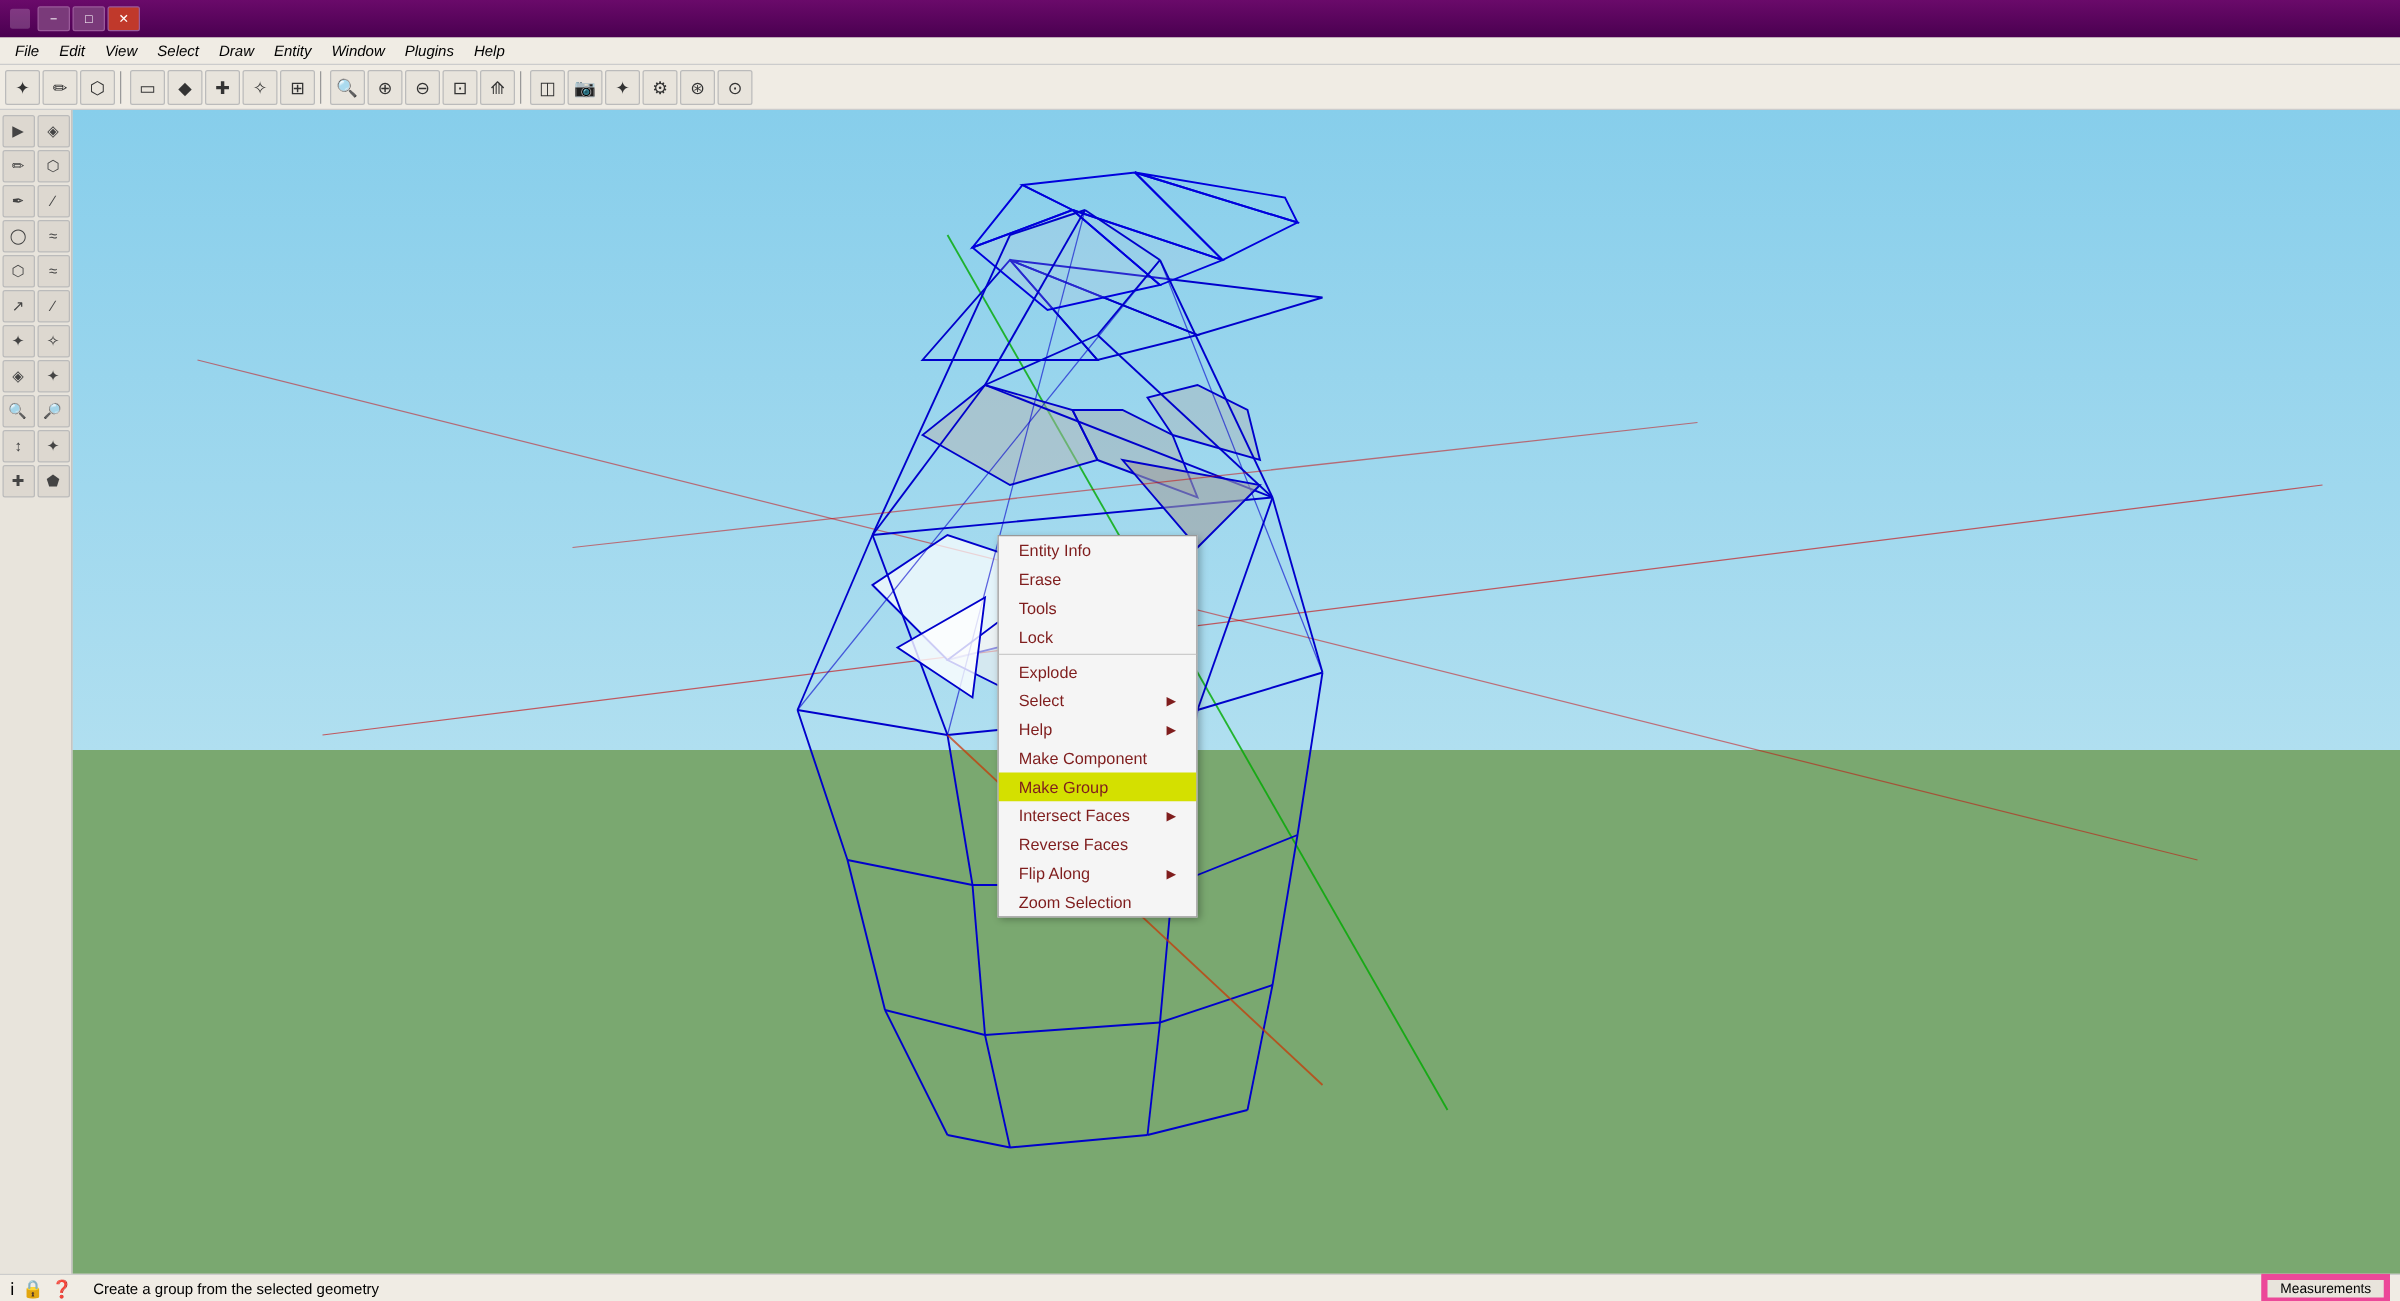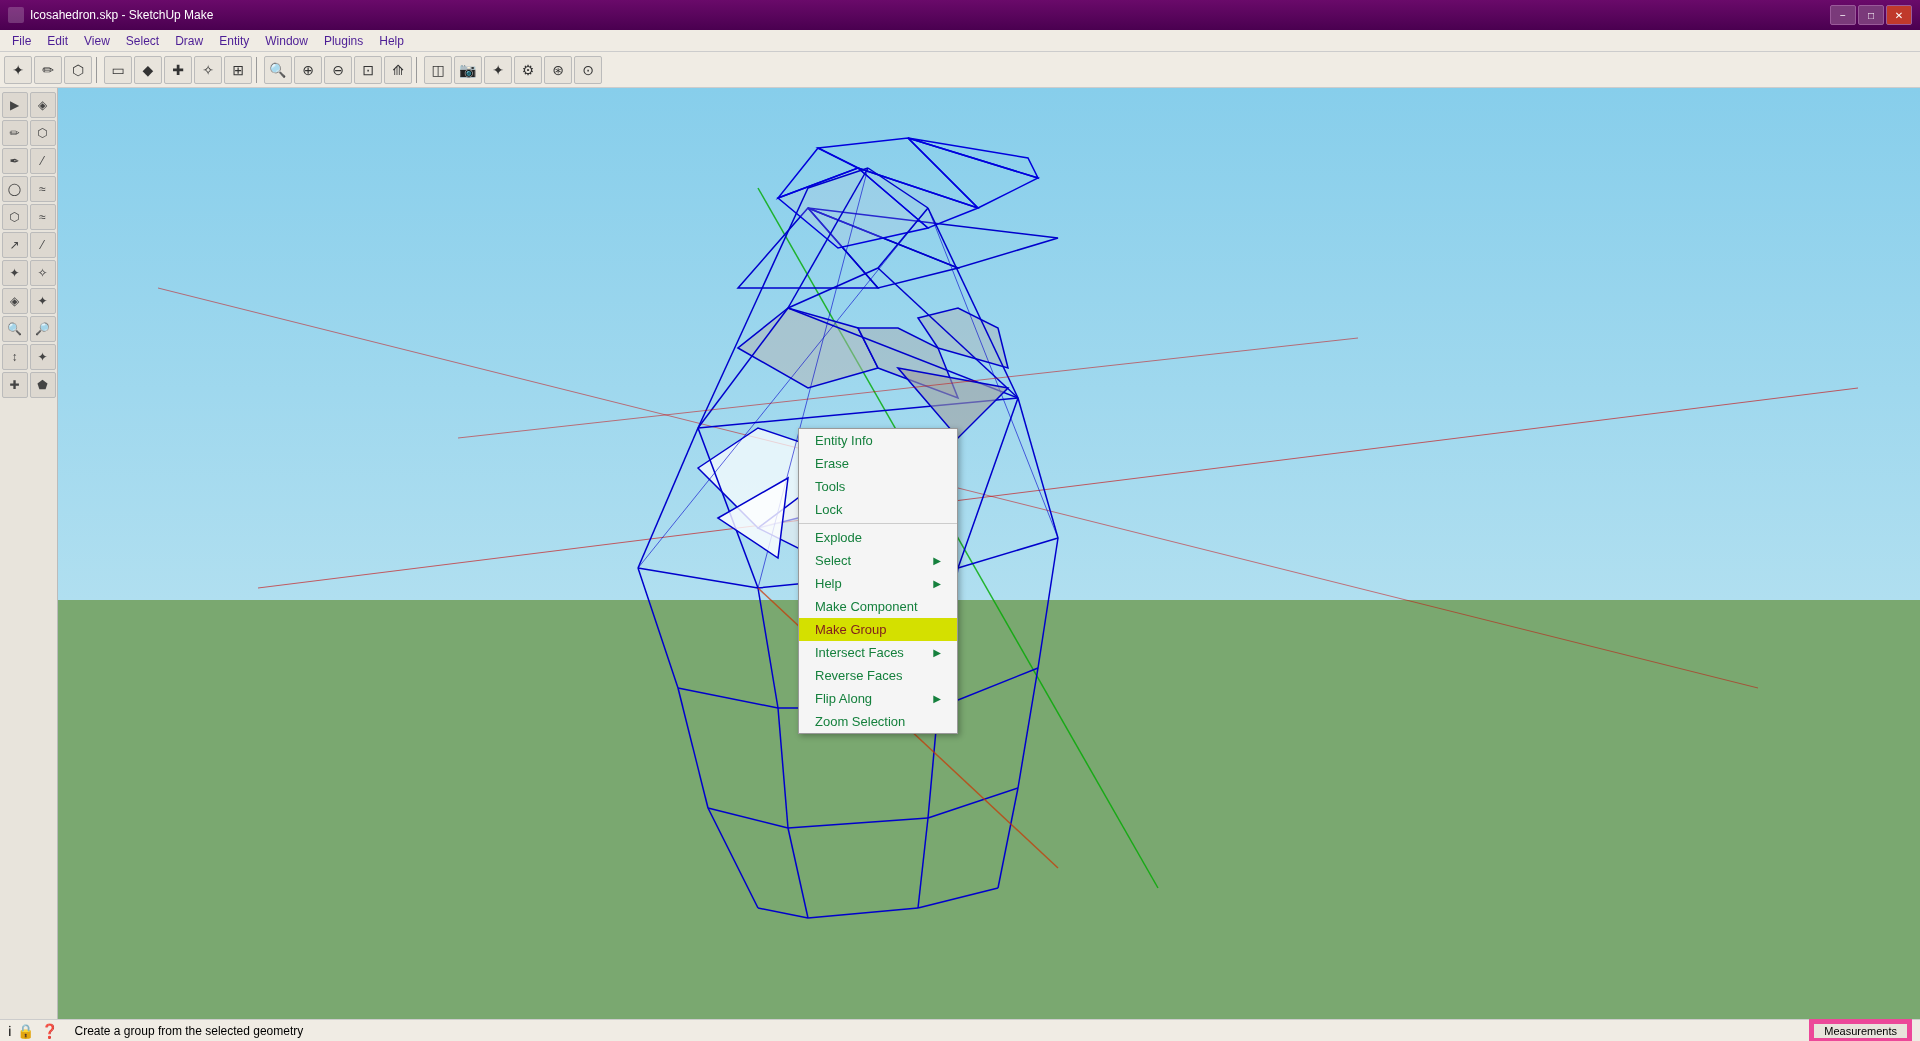--- a/index.html
+++ b/index.html
@@ -30,21 +30,22 @@
       background: #f0ece4;
       display: flex;
       align-items: center;
       border-bottom: 1px solid #ccc;
       padding: 0 4px;
     }
     .menu-item {
       padding: 2px 8px;
       cursor: pointer;
       font-size: 12px;
-      color: #4c1d95;
+      color: #000000;
+      font-style: italic;
     }
 
     
     #toolbar {
       height: 36px;
       background: #f0ece4;
       display: flex;
       align-items: center;
       padding: 2px 4px;
       border-bottom: 1px solid #ccc;
@@ -133,21 +134,21 @@
       box-shadow: 2px 2px 6px rgba(0,0,0,0.3);
       font-size: 13px;
       z-index: 100;
     }
     .ctx-item {
       padding: 4px 16px;
       cursor: pointer;
       display: flex;
       align-items: center;
       justify-content: space-between;
-      color: #15803d;
+      color: #7f1d1d;
       white-space: nowrap;
     }
     .ctx-item.highlighted { background: #d4e000; color: #7f1d1d; }
     .ctx-separator { height: 1px; background: #ccc; margin: 2px 0; }
     .ctx-arrow { font-size: 10px; }
 
     
     #status-bar {
       height: 22px;
       background: #f0ece4;
@@ -165,21 +166,20 @@
       border: 5px solid #ec4899;
       padding: 1px 10px;
       font-size: 11px;
     }
   </style>
 </head>
 <body>
 
 <div id="title-bar">
   <span class="title-icon"></span>
-  <span class="title-text">Icosahedron.skp - SketchUp Make</span>
   <div class="win-controls">
     <div class="win-btn">−</div>
     <div class="win-btn">□</div>
     <div class="win-btn close">✕</div>
   </div>
 </div>
 
 <div id="menu-bar">
 <div class="menu-item">File</div>
     <div class="menu-item">Edit</div>

